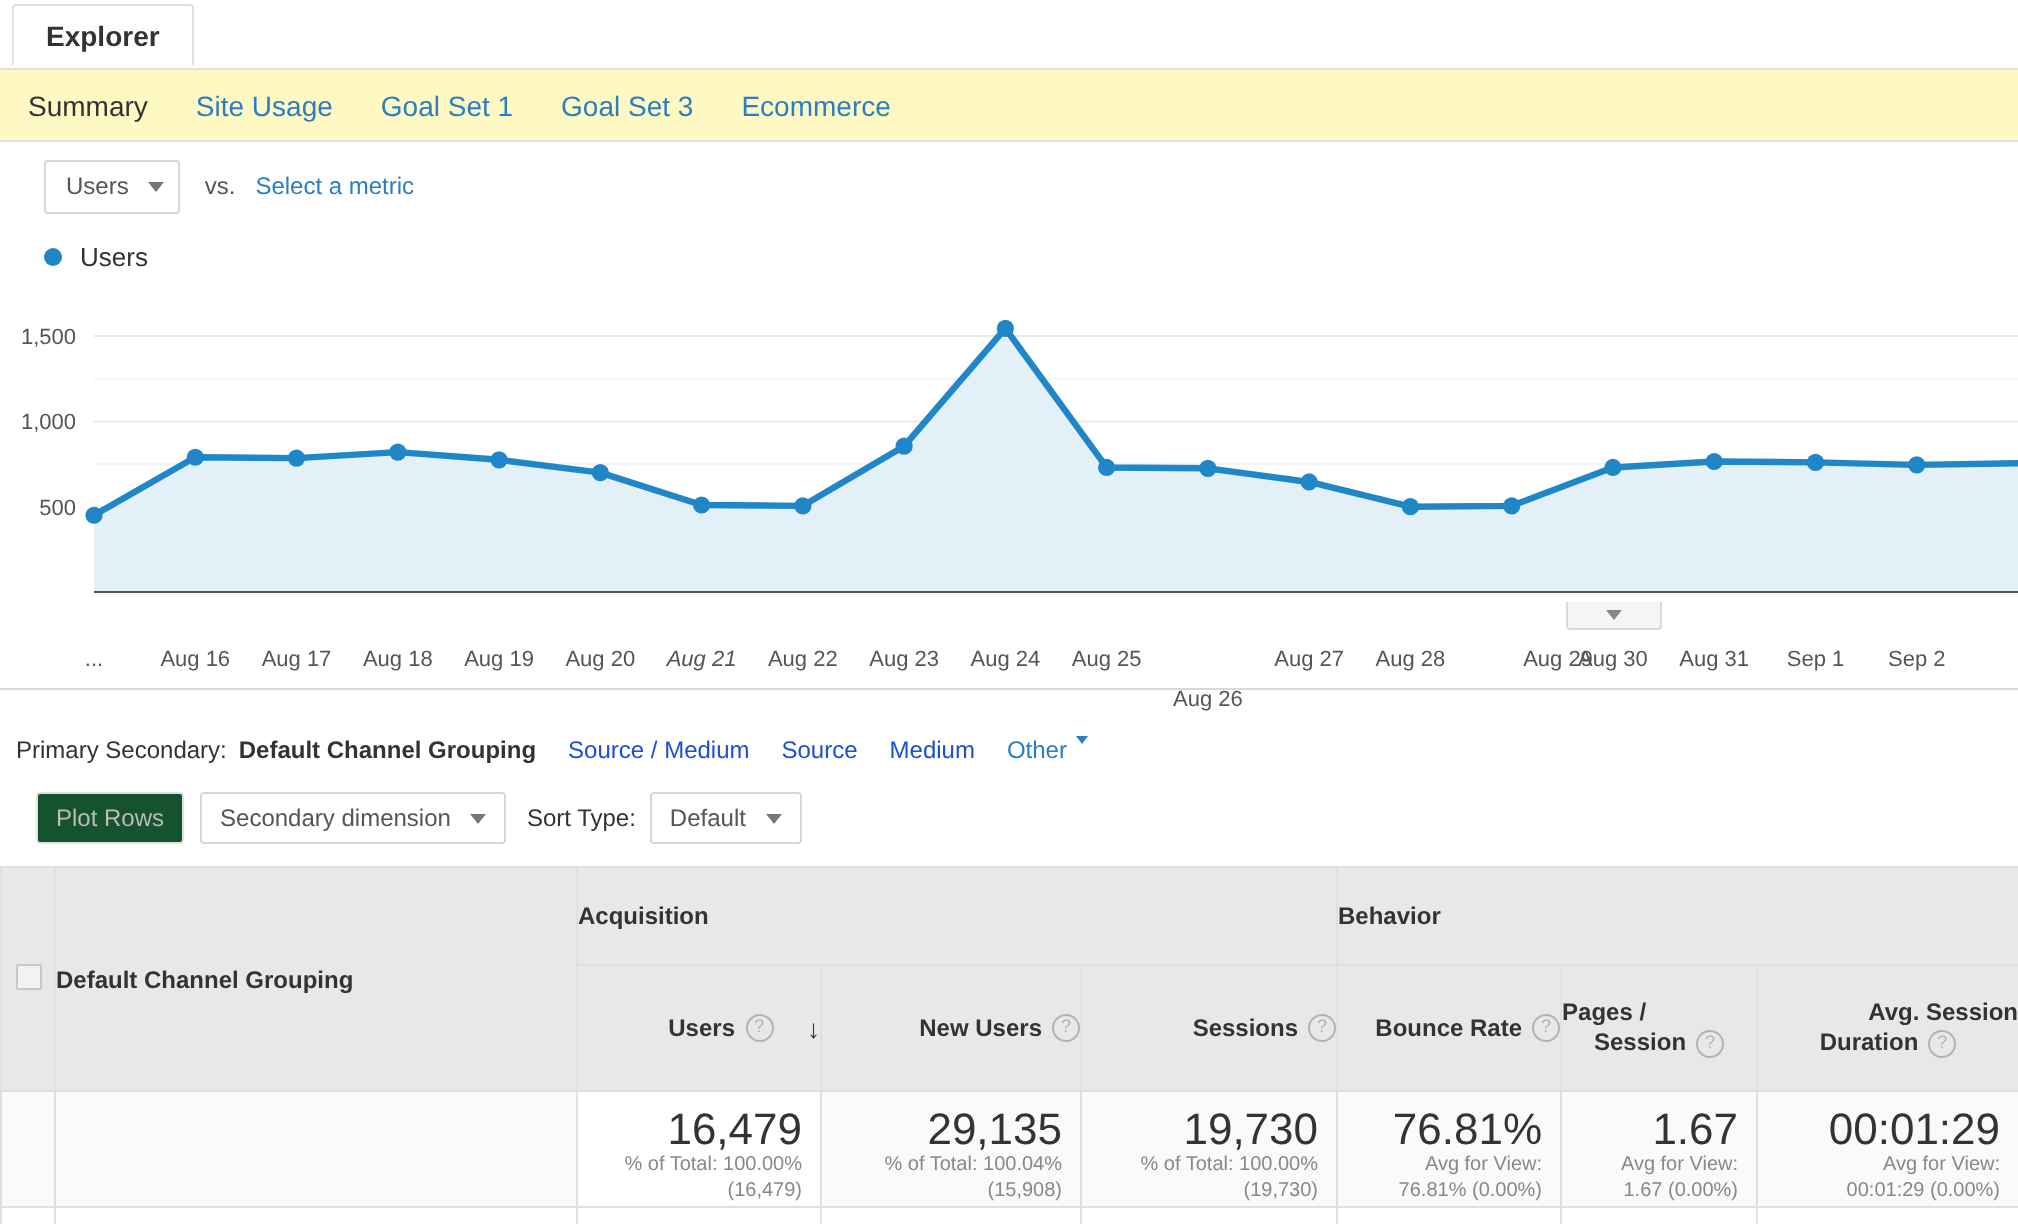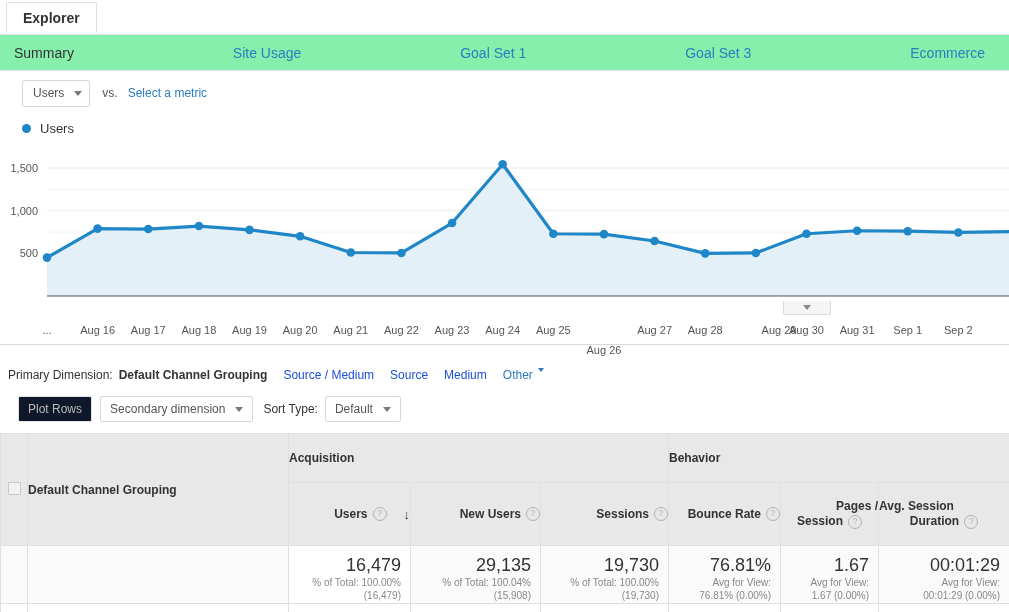--- a/index.html
+++ b/index.html
@@ -29,22 +29,21 @@
     border-radius:2px 2px 0 0;
     z-index:2;
   }
 
   
   .subnav{
     height:35px;
     border-bottom:1px solid #e0e0e0;
     display:flex;align-items:center;
     padding-left:14px;
-    background:#86efac;
-    justify-content:space-between;
+    background:#fef9c3;
   }
   .subnav-item{
     font-size:14px;color:#2b7ec1;margin-right:24px;cursor:pointer;
   }
   .subnav-item.active{color:#333;cursor:default;}
 
   
   .metricbar{
     height:44px;display:flex;align-items:center;padding-left:22px;
   }
@@ -101,21 +100,21 @@
   .pd-other{color:#2b7ec1;cursor:pointer;display:flex;align-items:flex-start;}
   .pd-other .caret{border-top-color:#2b7ec1;border-left-width:3px;border-right-width:3px;border-top-width:4px;margin-left:5px;}
 
   
   .toolbar{display:flex;align-items:center;padding-left:18px;height:32px;margin-top:4px;}
   .btn{
     height:26px;box-sizing:border-box;border:1px solid #d7d7d7;border-radius:2px;
     background:#fff;display:flex;align-items:center;padding:0 9px;
     font-size:12px;color:#555;cursor:pointer;
   }
-  .btn.disabled{color:#bbb;background:#0f172a;border-color:#e2e2e2;cursor:default;}
+  .btn.disabled{color:#bbb;background:#14532d;border-color:#e2e2e2;cursor:default;}
   .sorttype-label{font-size:12px;color:#333;margin:0 7px 0 10px;}
 
   
   .table{
     width:1009px;border-collapse:collapse;table-layout:fixed;
     margin-top:8px;font-size:12px;
   }
   .table th,.table td{
     border:1px solid #e0e0e0;padding:0;vertical-align:middle;
   }
@@ -146,21 +145,21 @@
   .checkbox{
     width:13px;height:13px;box-sizing:border-box;
     border:1px solid #999;background:#fff;border-radius:1px;
     display:inline-block;cursor:pointer;
   }
   .checkbox.dim{border-color:#c8c8c8;background:#f2f2f2;}
 
   .totals td{height:57px;background:#fafafa;}
   .totals td.white{background:#fff;}
   .tot-cell{padding:6px 9px 0 4px;text-align:right;}
-  .tot-big{font-size:18px;color:#333;line-height:22px;font-weight:normal;}
+  .tot-big{font-size:22px;color:#333;line-height:22px;font-weight:normal;}
   .tot-sub{font-size:10px;color:#888;line-height:13px;}
 
   .datarow td{height:38px;background:#fff;}
   .idx-cell{font-size:12px;color:#555;padding-left:24px;}
   .num-cell{text-align:right;padding-right:9px;font-size:12px;color:#333;}
 </style>
 </head>
 <body>
 
 <div class="app">
@@ -226,40 +225,40 @@
         <circle cx="958.3684210526316" cy="87.45588235294117" r="4.3" fill="#1f87c7"></circle>
       </svg>
   </div>
   <div class="xaxis" id="xaxis">
       <span class="xtick" style="left: 47px;">...</span>
       <span class="xtick" style="left: 97.6316px;">Aug 16</span>
       <span class="xtick" style="left: 148.263px;">Aug 17</span>
       <span class="xtick" style="left: 198.895px;">Aug 18</span>
       <span class="xtick" style="left: 249.526px;">Aug 19</span>
       <span class="xtick" style="left: 300.158px;">Aug 20</span>
-      <span class="xtick" style="left: 350.789px;">Aug 21</span>
+      <span class="xtick" style="left: 350.789px; font-style: italic;">Aug 21</span>
       <span class="xtick" style="left: 401.421px;">Aug 22</span>
       <span class="xtick" style="left: 452.053px;">Aug 23</span>
       <span class="xtick" style="left: 502.684px;">Aug 24</span>
       <span class="xtick" style="left: 553.316px;">Aug 25</span>
       <span class="xtick" style="left: 603.947px; margin-top: 20px;">Aug 26</span>
       <span class="xtick" style="left: 654.579px;">Aug 27</span>
       <span class="xtick" style="left: 705.211px;">Aug 28</span>
       <span class="xtick" style="left: 779px;">Aug 29</span>
       <span class="xtick" style="left: 806.474px;">Aug 30</span>
       <span class="xtick" style="left: 857.105px;">Aug 31</span>
       <span class="xtick" style="left: 907.737px;">Sep 1</span>
       <span class="xtick" style="left: 958.368px;">Sep 2</span>
     </div>
   <div class="chart-handle">
     <span class="caret"></span>
   </div>
 
   <div class="primary-dim">
-    <span class="pd-label">Primary Dimension:</span>
+    <span class="pd-label">Primary Secondary:</span>
     <span class="pd-active">Default Channel Grouping</span>
     <span class="pd-link">Source / Medium</span>
     <span class="pd-link">Source</span>
     <span class="pd-link">Medium</span>
     <span class="pd-other">
       <span>Other</span>
       <span class="caret"></span>
     </span>
   </div>
 
@@ -316,30 +315,30 @@
             <span class="qmark">?</span>
           </div>
         </th>
         <th class="metric-th">
           <div class="th-inner">
             <span class="th-text">Bounce Rate</span>
             <span class="qmark">?</span>
           </div>
         </th>
         <th class="metric-th">
-          <div class="th-inner" style="justify-content:flex-end;">
+          <div class="th-inner" style="justify-content:flex-start;">
             <span class="th-text">Pages /</span>
           </div>
           <div class="th-inner" style="justify-content:center;">
             <span class="th-text">Session</span>
             <span class="qmark">?</span>
           </div>
         </th>
         <th class="metric-th">
-          <div class="th-inner" style="justify-content:flex-start;">
+          <div class="th-inner" style="justify-content:flex-end;">
             <span class="th-text">Avg. Session</span>
           </div>
           <div class="th-inner" style="justify-content:center;">
             <span class="th-text">Duration</span>
             <span class="qmark">?</span>
           </div>
         </th>
       </tr>
     </thead>
     <tbody>

